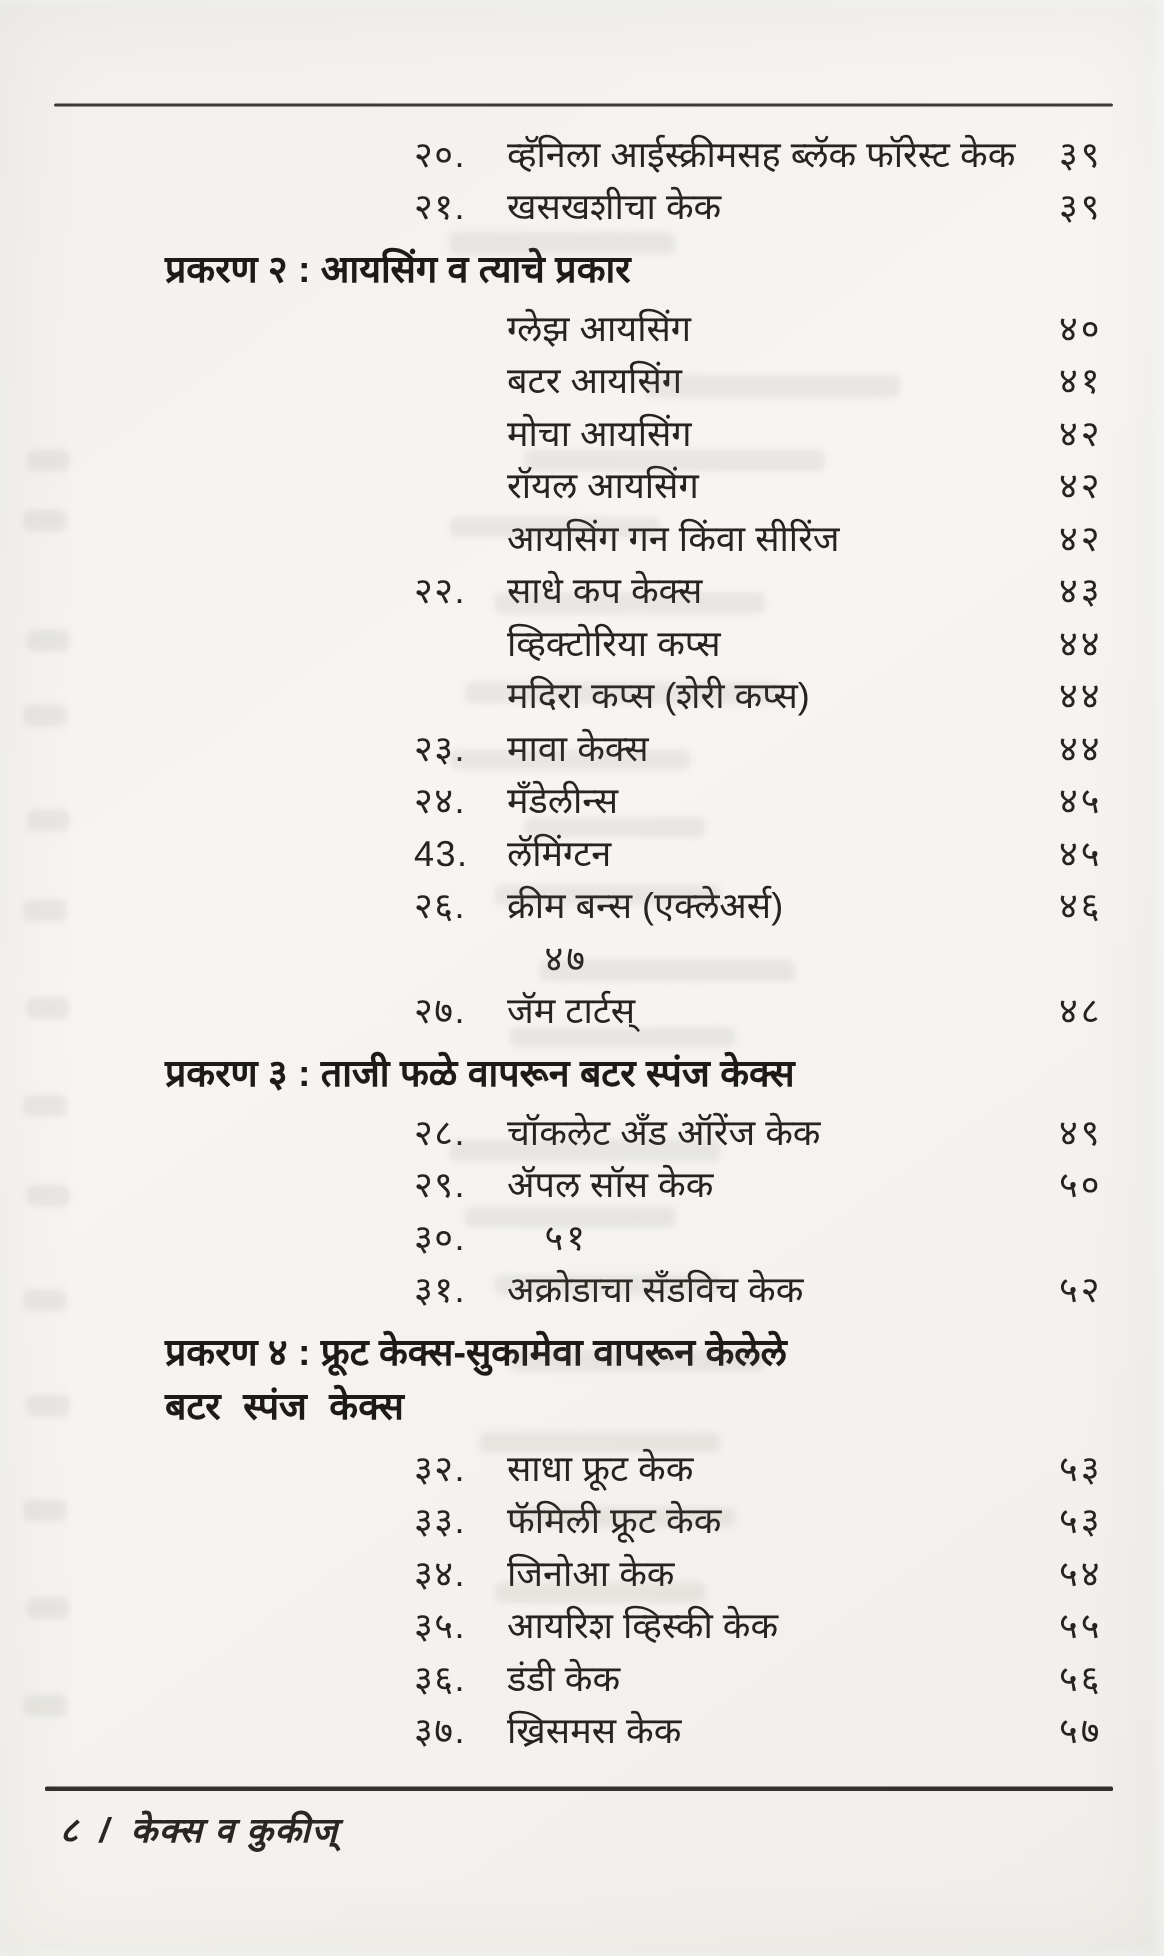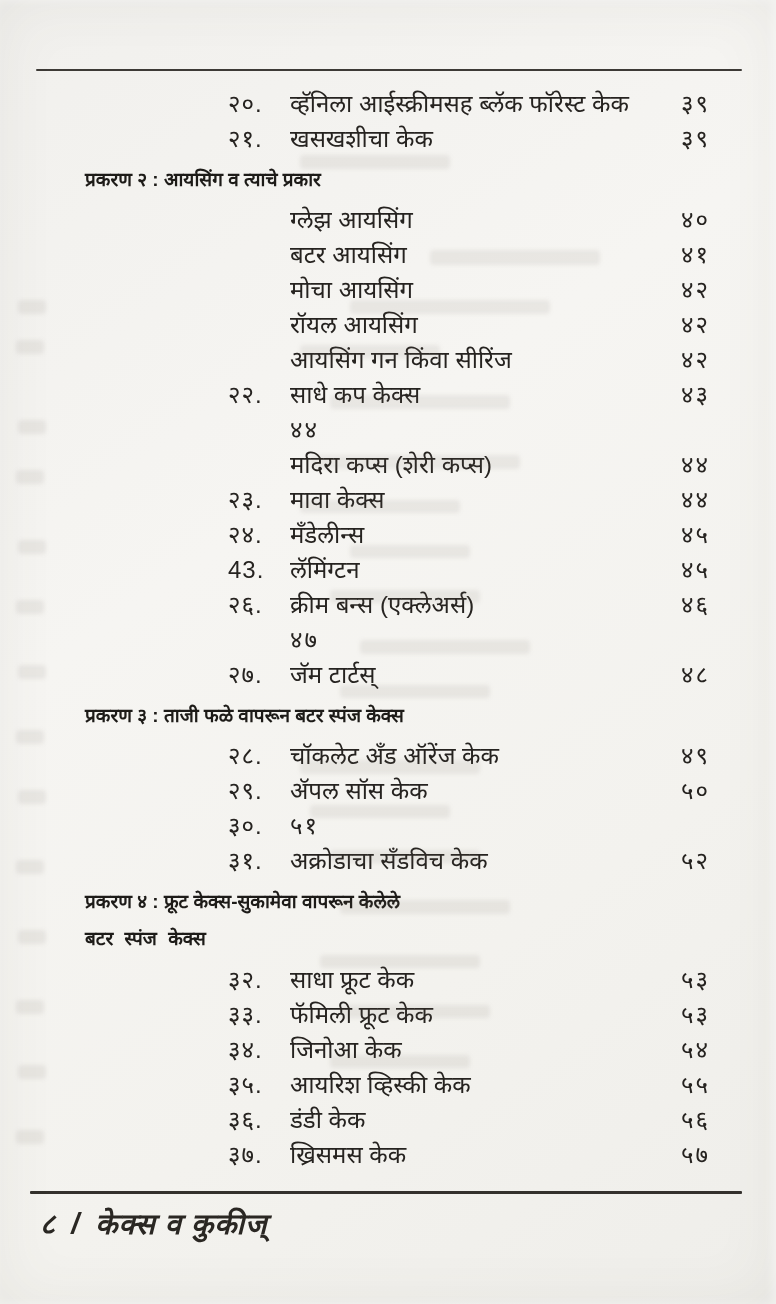--- a/index.html
+++ b/index.html
@@ -22,37 +22,38 @@
   }
   .toc{
     position:absolute;top:86px;left:0;width:776px;
   }
   .toc-row{
     display:flex;align-items:baseline;
     height:35px;line-height:35px;
     padding:0 41px 0 228px;
     font-size:24px;
     white-space:nowrap;
+    margin-left:48px;
   }
   .toc-num{flex:none;width:62px;letter-spacing:1px;}
   .toc-title{flex:1 1 auto;overflow:hidden;}
-  .toc-page{flex:none;min-width:54px;text-align:left;letter-spacing:2px;}
+  .toc-page{flex:none;min-width:54px;text-align:right;letter-spacing:2px;}
   .toc-chapter{
-    margin:6px 41px 4px 85px;
-    font-size:19px;font-weight:700;line-height:36px;
+    margin:6px 41px 4px 110px;
+    font-size:25px;font-weight:700;line-height:36px;
     color:#1d1b18;white-space:nowrap;
   }
   .toc-chapter.cont{margin-top:-2px;font-family:Liberation Mono, monospace;}
   .footer-rule{
     position:absolute;left:30px;top:1191px;width:712px;height:3px;
     background:#34312d;border-radius:1px;
   }
   .page-footer{
     position:absolute;left:40px;top:1203px;
-    font-size:29px;font-weight:700;font-style:italic;
+    font-size:23px;font-weight:700;font-style:italic;
     color:#2a2723;letter-spacing:1px;text-align:right;
   }
   .page-footer span{margin-right:6px;}
   
   .ghost{
     position:absolute;background:rgba(122,110,95,0.10);
     filter:blur(2px);border-radius:4px;pointer-events:none;
   }
 </style>
 </head>
@@ -98,20 +99,21 @@
         <span class="toc-title">आयसिंग गन किंवा सीरिंज</span>
         <span class="toc-page">४२</span>
       </div>
       <div class="toc-row">
         <span class="toc-num">२२.</span>
         <span class="toc-title">साधे कप केक्स</span>
         <span class="toc-page">४३</span>
       </div>
       <div class="toc-row">
         <span class="toc-num"></span>
+        <span class="toc-title">व्हिक्टोरिया कप्स</span>
         <span class="toc-page">४४</span>
       </div>
       <div class="toc-row">
         <span class="toc-num"></span>
         <span class="toc-title">मदिरा कप्स (शेरी कप्स)</span>
         <span class="toc-page">४४</span>
       </div>
       <div class="toc-row">
         <span class="toc-num">२३.</span>
         <span class="toc-title">मावा केक्स</span>

